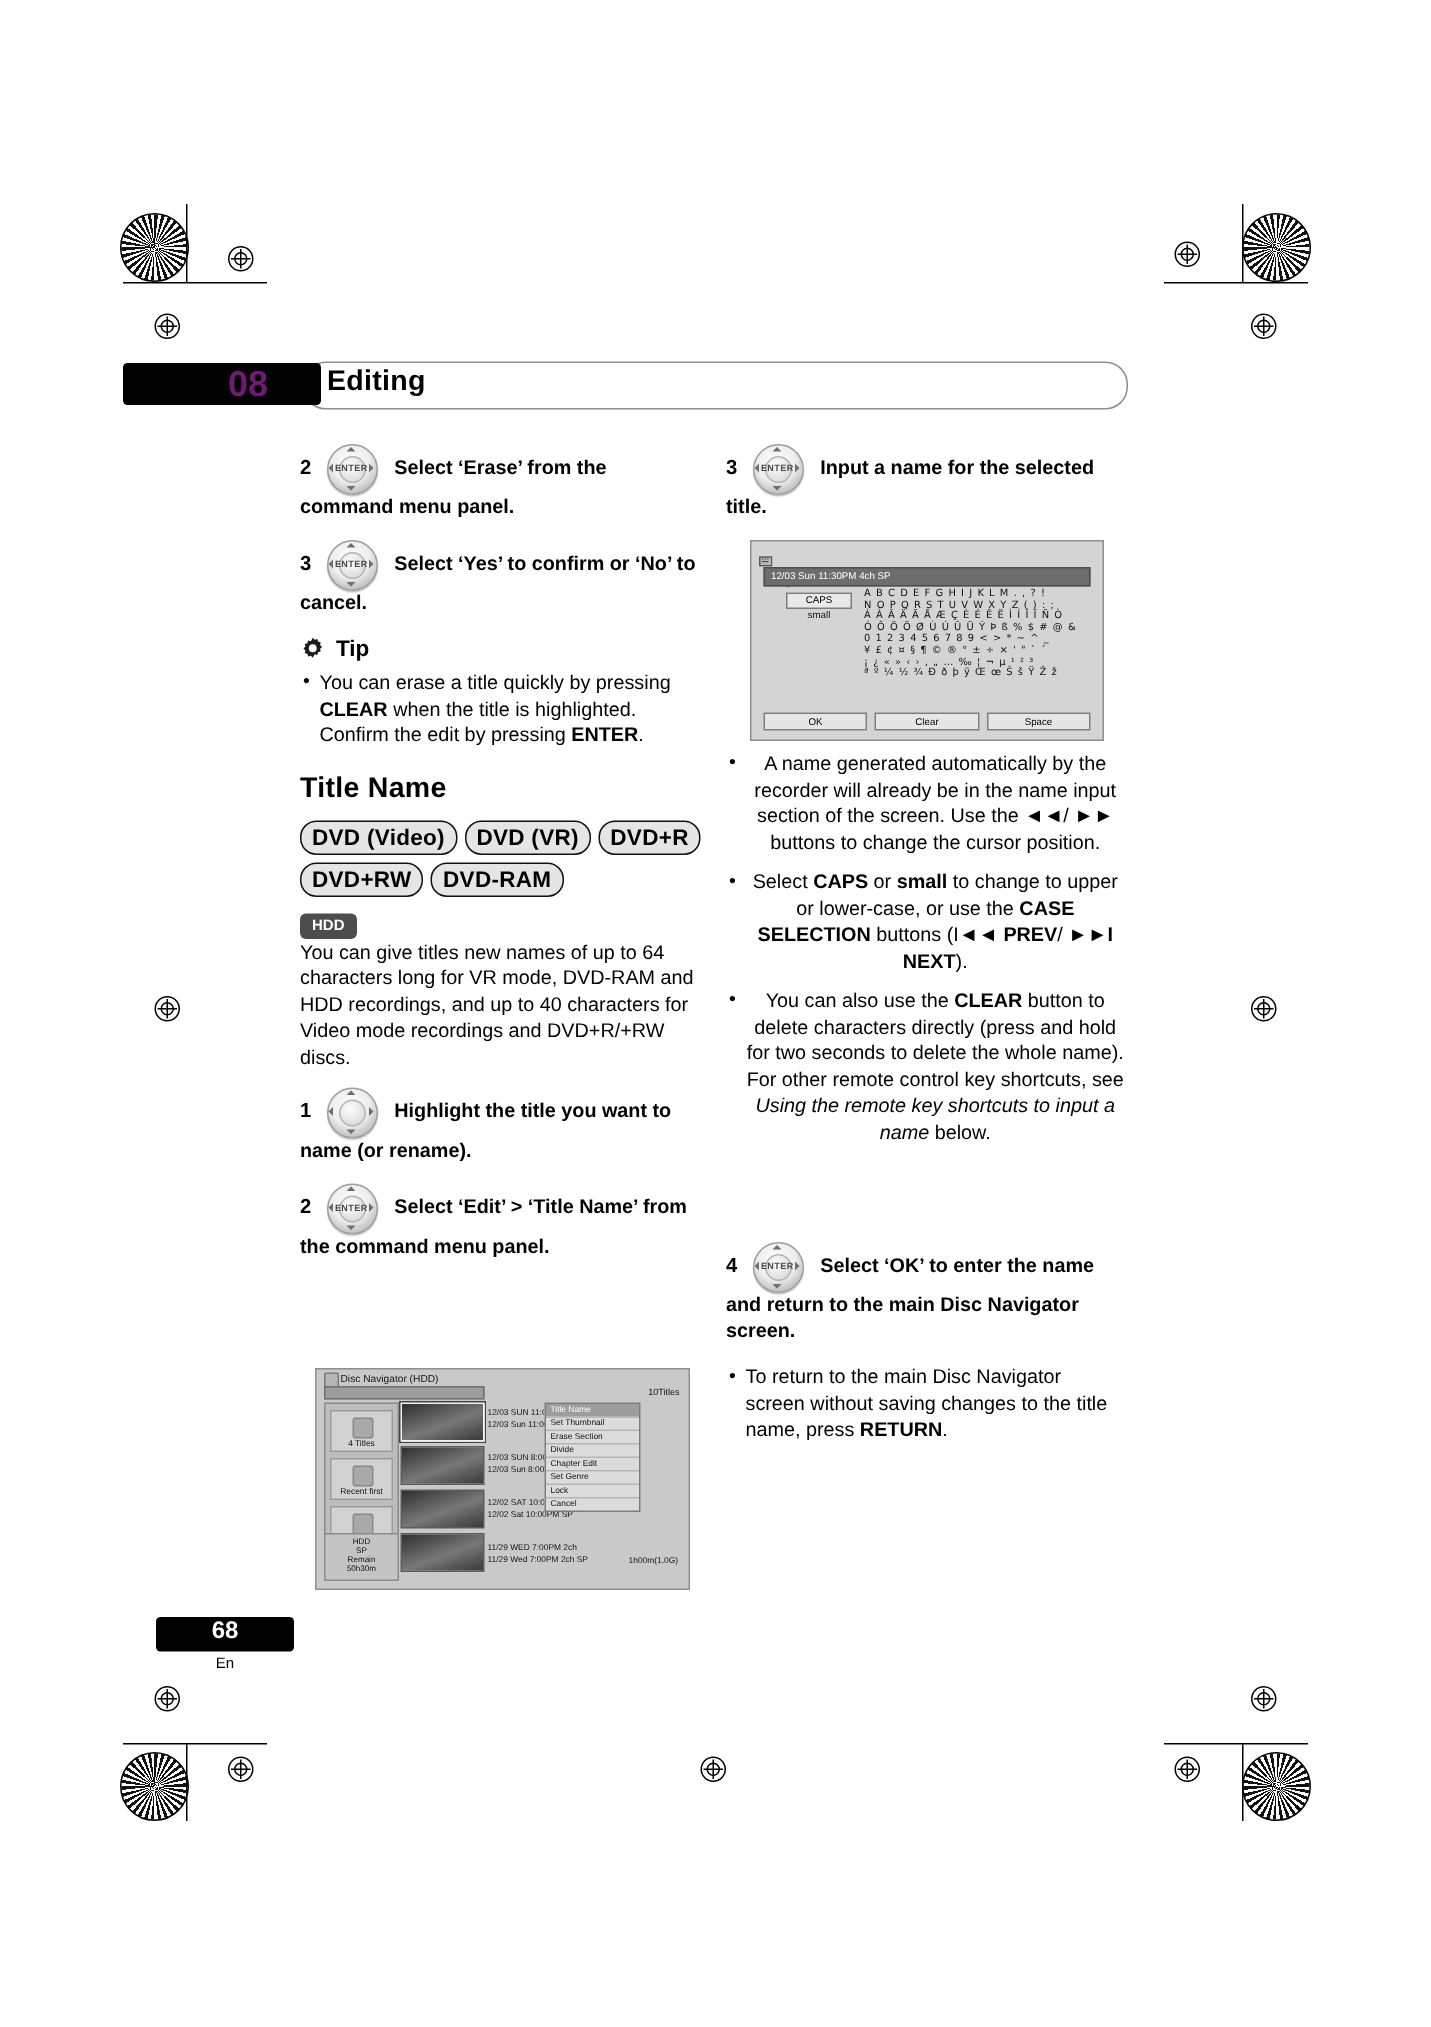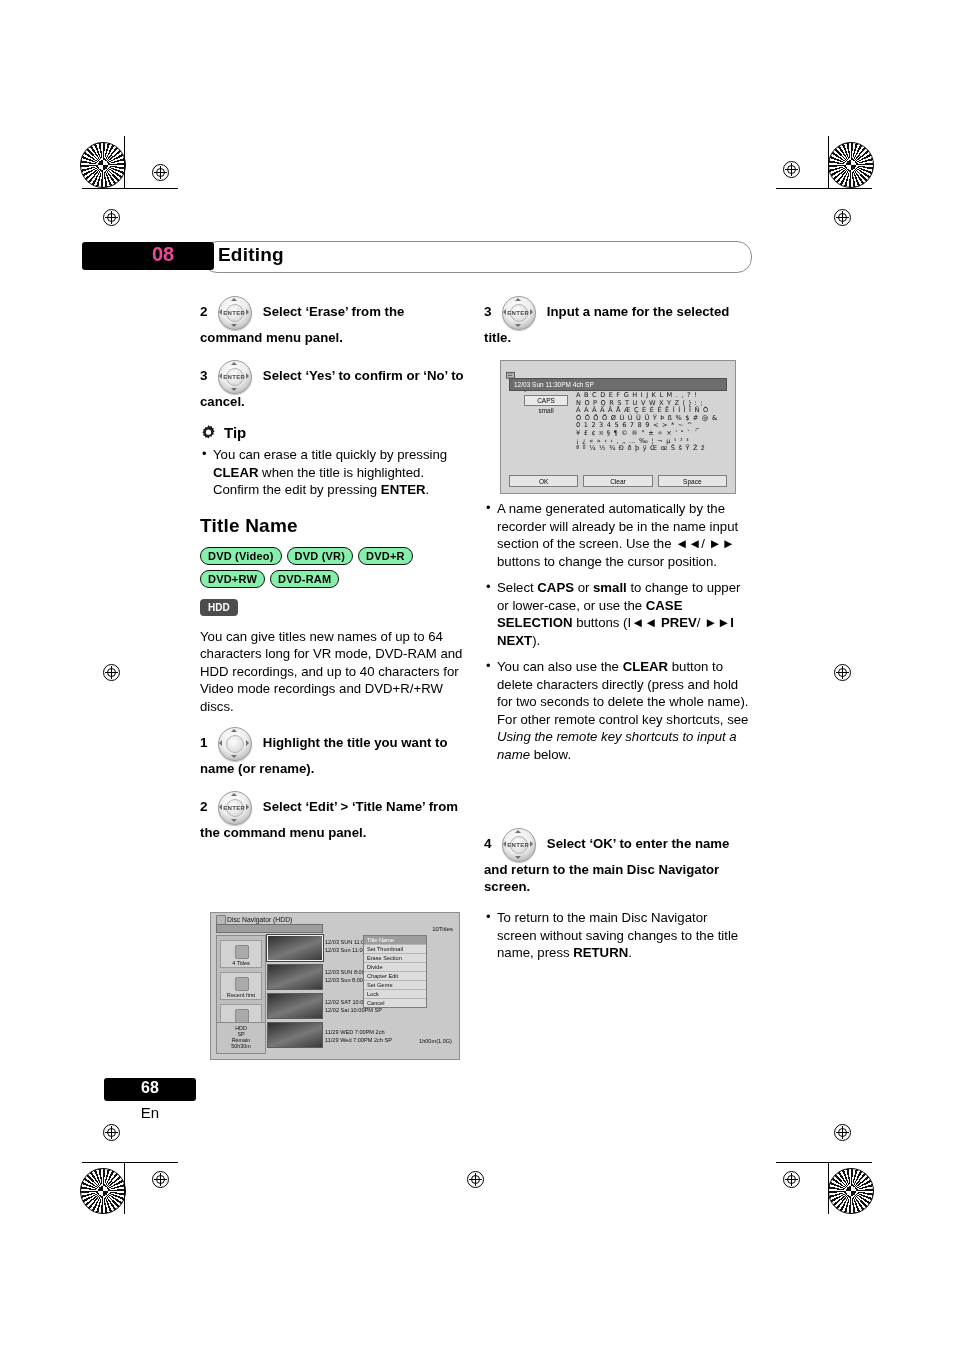--- a/index.html
+++ b/index.html
@@ -15,21 +15,21 @@
     border:1px solid #000;}
   .reg-dot{position:absolute;border-radius:50%;border:1px solid #000;background:#fff;}
   .reg-dot::before,.reg-dot::after{content:"";position:absolute;background:#000;}
   .reg-dot::before{left:50%;top:1px;bottom:1px;width:1px;margin-left:-0.5px;}
   .reg-dot::after{top:50%;left:1px;right:1px;height:1px;margin-top:-0.5px;}
   .reg-dot i{position:absolute;left:3px;top:3px;right:3px;bottom:3px;border-radius:50%;border:1px solid #000;}
 
   
   .filebar{position:absolute;left:176px;top:161px;font-size:12.5px;letter-spacing:.2px;color:#000;white-space:nowrap;}
   .chapter-box{position:absolute;left:82px;top:242px;width:132px;height:28px;background:#000;border-radius:3px;}
-  .chapter-num{position:absolute;left:152px;top:243px;color:#ec4899;font-size:20px;font-weight:bold;}
+  .chapter-num{position:absolute;left:152px;top:243px;color:#701a75;font-size:24px;font-weight:bold;}
   .chapter-title-bar{position:absolute;left:202px;top:241px;width:548px;height:30px;border:1px solid #8d8d8d;border-radius:15px;background:#fff;}
   .chapter-title{position:absolute;left:218px;top:244px;font-size:19px;font-weight:bold;letter-spacing:.2px;}
 
   
   .colL{position:absolute;left:200px;top:296px;width:268px;}
   .colR{position:absolute;left:484px;top:296px;width:266px;}
 
   .step{position:relative;margin-bottom:14px;font-size:13.2px;line-height:17px;}
   .step .num{font-weight:bold;font-size:13.5px;}
   .step .txt{font-weight:bold;}
@@ -56,21 +56,21 @@
   .gear{width:17px;height:17px;position:relative;}
   .tip-label{font-size:15px;font-weight:bold;}
   .bullets{margin:0;padding:0;list-style:none;}
   .bullets li{position:relative;padding-left:13px;font-size:13.2px;line-height:17.5px;margin-bottom:9px;}
   .bullets li::before{content:"•";position:absolute;left:2px;top:-1px;font-size:13px;}
 
   h2.sec{font-size:19px;font-weight:bold;margin:16px 0 10px 0;letter-spacing:.2px;}
 
   
   .badges{display:flex;gap:5px;align-items:center;flex-wrap:wrap;margin-bottom:4px;}
-  .badge{border:1.3px solid #111;border-radius:11px;padding:2px 7px;font-size:11px;font-weight:bold;letter-spacing:.2px;background:#86efac;}
+  .badge{border:1.3px solid #111;border-radius:11px;padding:2px 7px;font-size:15px;font-weight:bold;letter-spacing:.2px;background:#e5e5e5;}
   .hdd-badge{margin-top:7px;display:inline-block;background:#4d4d4d;color:#fff;font-size:10px;font-weight:bold;border-radius:4px;padding:3px 8px;}
 
   
   .kb{position:absolute;left:500px;top:360px;width:234px;height:132px;background:#d4d4d4;border:1px solid #8f8f8f;}
   .kb .kb-title{position:absolute;left:8px;top:22px;font-size:7.5px;color:#111;}
   .kb .kb-icon{position:absolute;left:-0px;top:4px;}
   .kb .kb-field{position:absolute;left:8px;top:17px;right:8px;height:11px;background:#6d6d6d;border:1px solid #4f4f4f;}
   .kb .kb-field span{position:absolute;left:4px;top:1.5px;font-size:6.5px;color:#fff;}
   .kb .kb-case{position:absolute;left:23px;top:34px;width:44px;}
   .kb .kb-case .c1{background:#e9e9e9;border:1px solid #7d7d7d;font-size:6.5px;text-align:center;padding:1px 0;}
@@ -96,21 +96,21 @@
   .dn .rows .r{height:24px;margin-bottom:3px;line-height:8px;padding-top:3px;}
   .dn .menu{position:absolute;left:152px;top:22px;width:62px;background:#dcdcdc;border:1px solid #7c7c7c;}
   .dn .menu div{font-size:5.6px;padding:1px 3px;border-bottom:1px solid #b5b5b5;color:#111;}
   .dn .menu div:first-child{background:#9d9d9d;color:#fff;}
   .dn .menu div:last-child{border-bottom:none;}
   .dn .hddbox{position:absolute;left:5px;bottom:5px;width:48px;height:30px;background:#c4c4c4;border:1px solid #8a8a8a;font-size:5.4px;text-align:center;color:#111;}
 
   
   .pagebox{position:absolute;left:104px;top:1078px;width:92px;height:23px;background:#000;border-radius:3px;}
   .pagenum{position:absolute;left:104px;top:1079px;width:92px;text-align:center;color:#fff;font-size:16px;font-weight:bold;}
-  .pagelang{position:absolute;left:104px;top:1104px;width:92px;text-align:center;font-size:15px;}
+  .pagelang{position:absolute;left:104px;top:1104px;width:92px;text-align:center;font-size:10px;}
 
   b{font-weight:bold;}
   i{font-style:italic;}
 </style>
 </head>
 <body>
 
 <div class="page">
 
   <div class="corner-burst" style="left:80px;top:142px;width:44px;height:44px;"></div>
@@ -207,21 +207,21 @@
       <span class="badge">DVD (Video)</span>
       <span class="badge">DVD (VR)</span>
       <span class="badge">DVD+R</span>
       <span class="badge">DVD+RW</span>
       <span class="badge">DVD-RAM</span>
     </div>
     <div>
       <span class="hdd-badge">HDD</span>
     </div>
 
-    <p class="para" style="margin-top:12px;">You can give titles new names of up to 64 characters long for VR mode, DVD-RAM and HDD recordings, and up to 40 characters for Video mode recordings and DVD+R/+RW discs.</p>
+    <p class="para" style="">You can give titles new names of up to 64 characters long for VR mode, DVD-RAM and HDD recordings, and up to 40 characters for Video mode recordings and DVD+R/+RW discs.</p>
 
     <div class="step">
       <span class="num">1</span>
       <span class="knob btnicon">
         <span class="outer"></span><span class="inner"></span>
         <span class="ar u"></span><span class="ar d"></span><span class="ar l"></span><span class="ar r"></span>
       </span>
       <span class="txt">Highlight the title you want to name (or rename).</span>
     </div>
 
@@ -338,21 +338,21 @@
       <div>¡ ¿ « » ‹ › ‚ „ … ‰ ¦ ¬ µ ¹ ² ³</div>
       <div>ª º ¼ ½ ¾ Ð ð þ ÿ Œ œ Š š Ÿ Ž ž</div>
     </div>
     <div class="kb-btns">
       <div>OK</div>
       <div>Clear</div>
       <div>Space</div>
     </div>
   </div>
 
-  <div style="position:absolute;left:484px;top:500px;width:266px;">
+  <div style="position:absolute;left:484px;top:500px;width:266px;text-align:center;">
     <ul class="bullets">
       <li>A name generated automatically by the recorder will already be in the name input section of the screen. Use the <b>◄◄</b>/ <b>►►</b> buttons to change the cursor position.</li>
       <li>Select <b>CAPS</b> or <b>small</b> to change to upper or lower-case, or use the <b>CASE SELECTION</b> buttons (I<b>◄◄ PREV</b>/ <b>►►I NEXT</b>).</li>
       <li>You can also use the <b>CLEAR</b> button to delete characters directly (press and hold for two seconds to delete the whole name). For other remote control key shortcuts, see <i>Using the remote key shortcuts to input a name</i> below.</li>
     </ul>
   </div>
 
   <div style="position:absolute;left:484px;top:828px;width:266px;">
     <div class="step">
       <span class="num">4</span>

